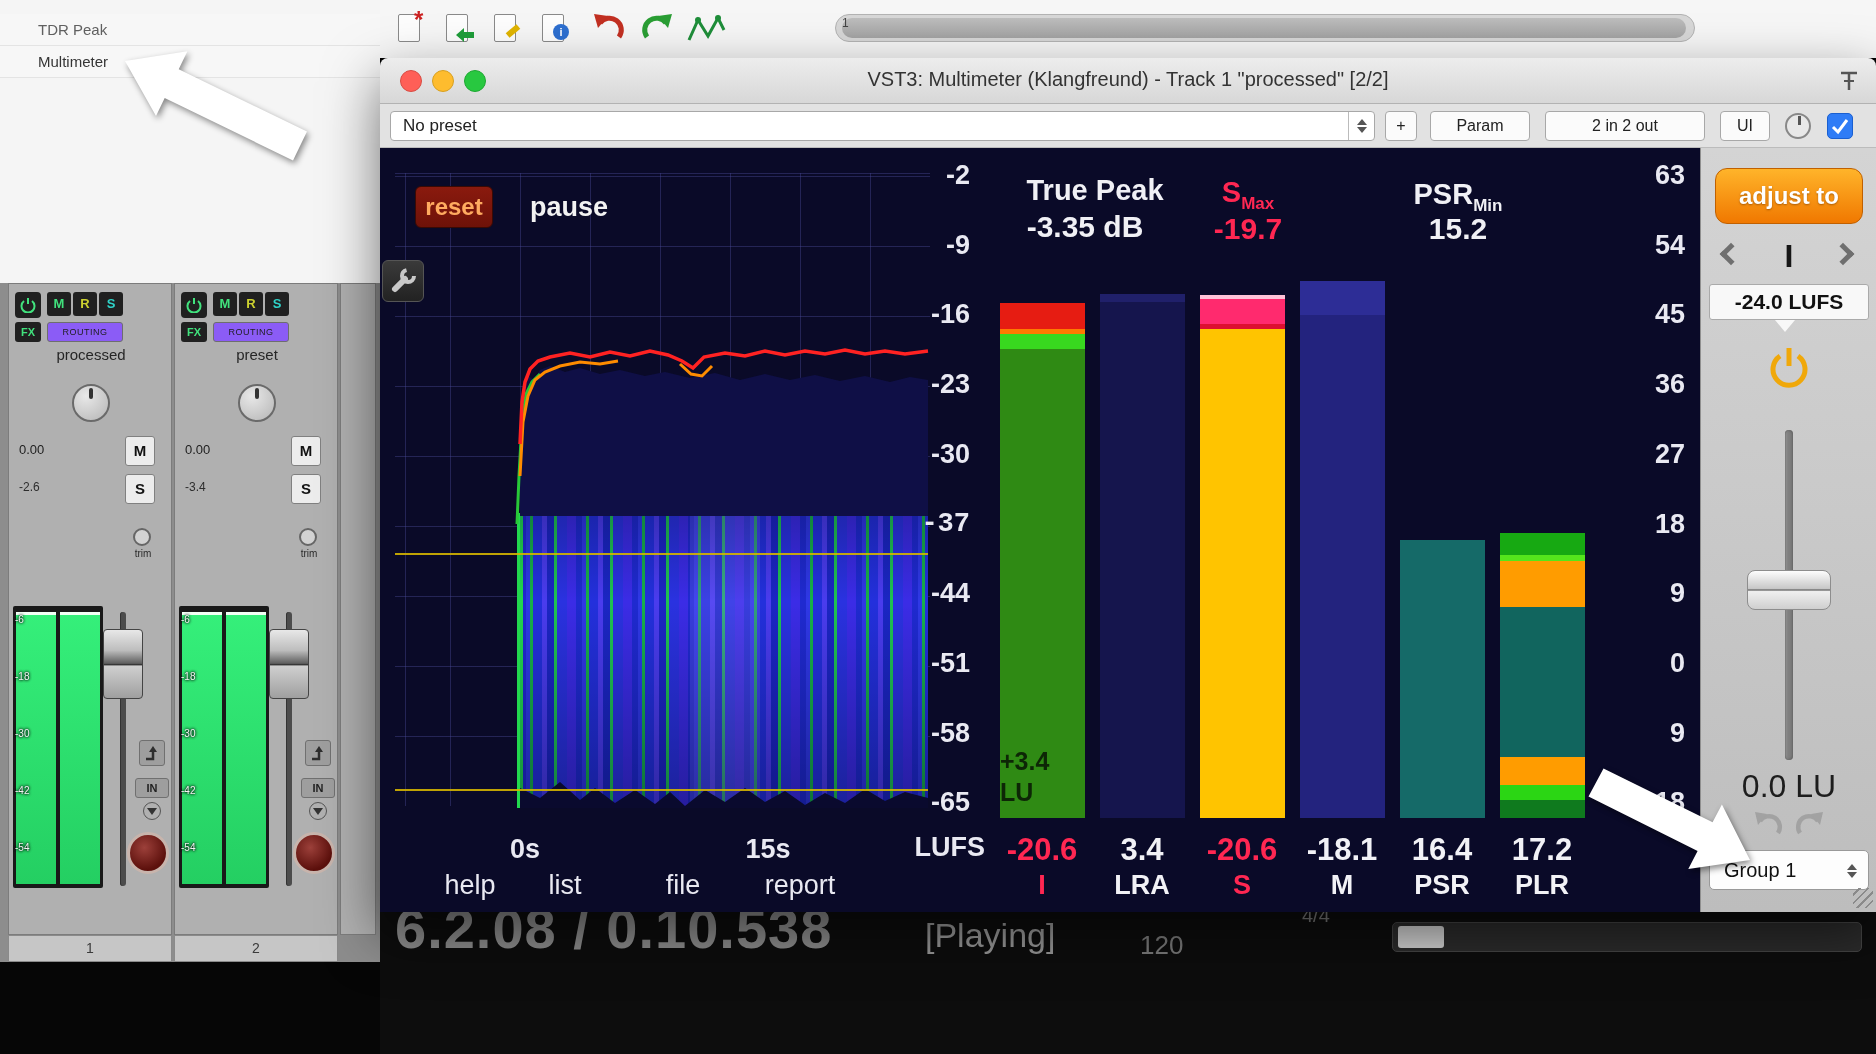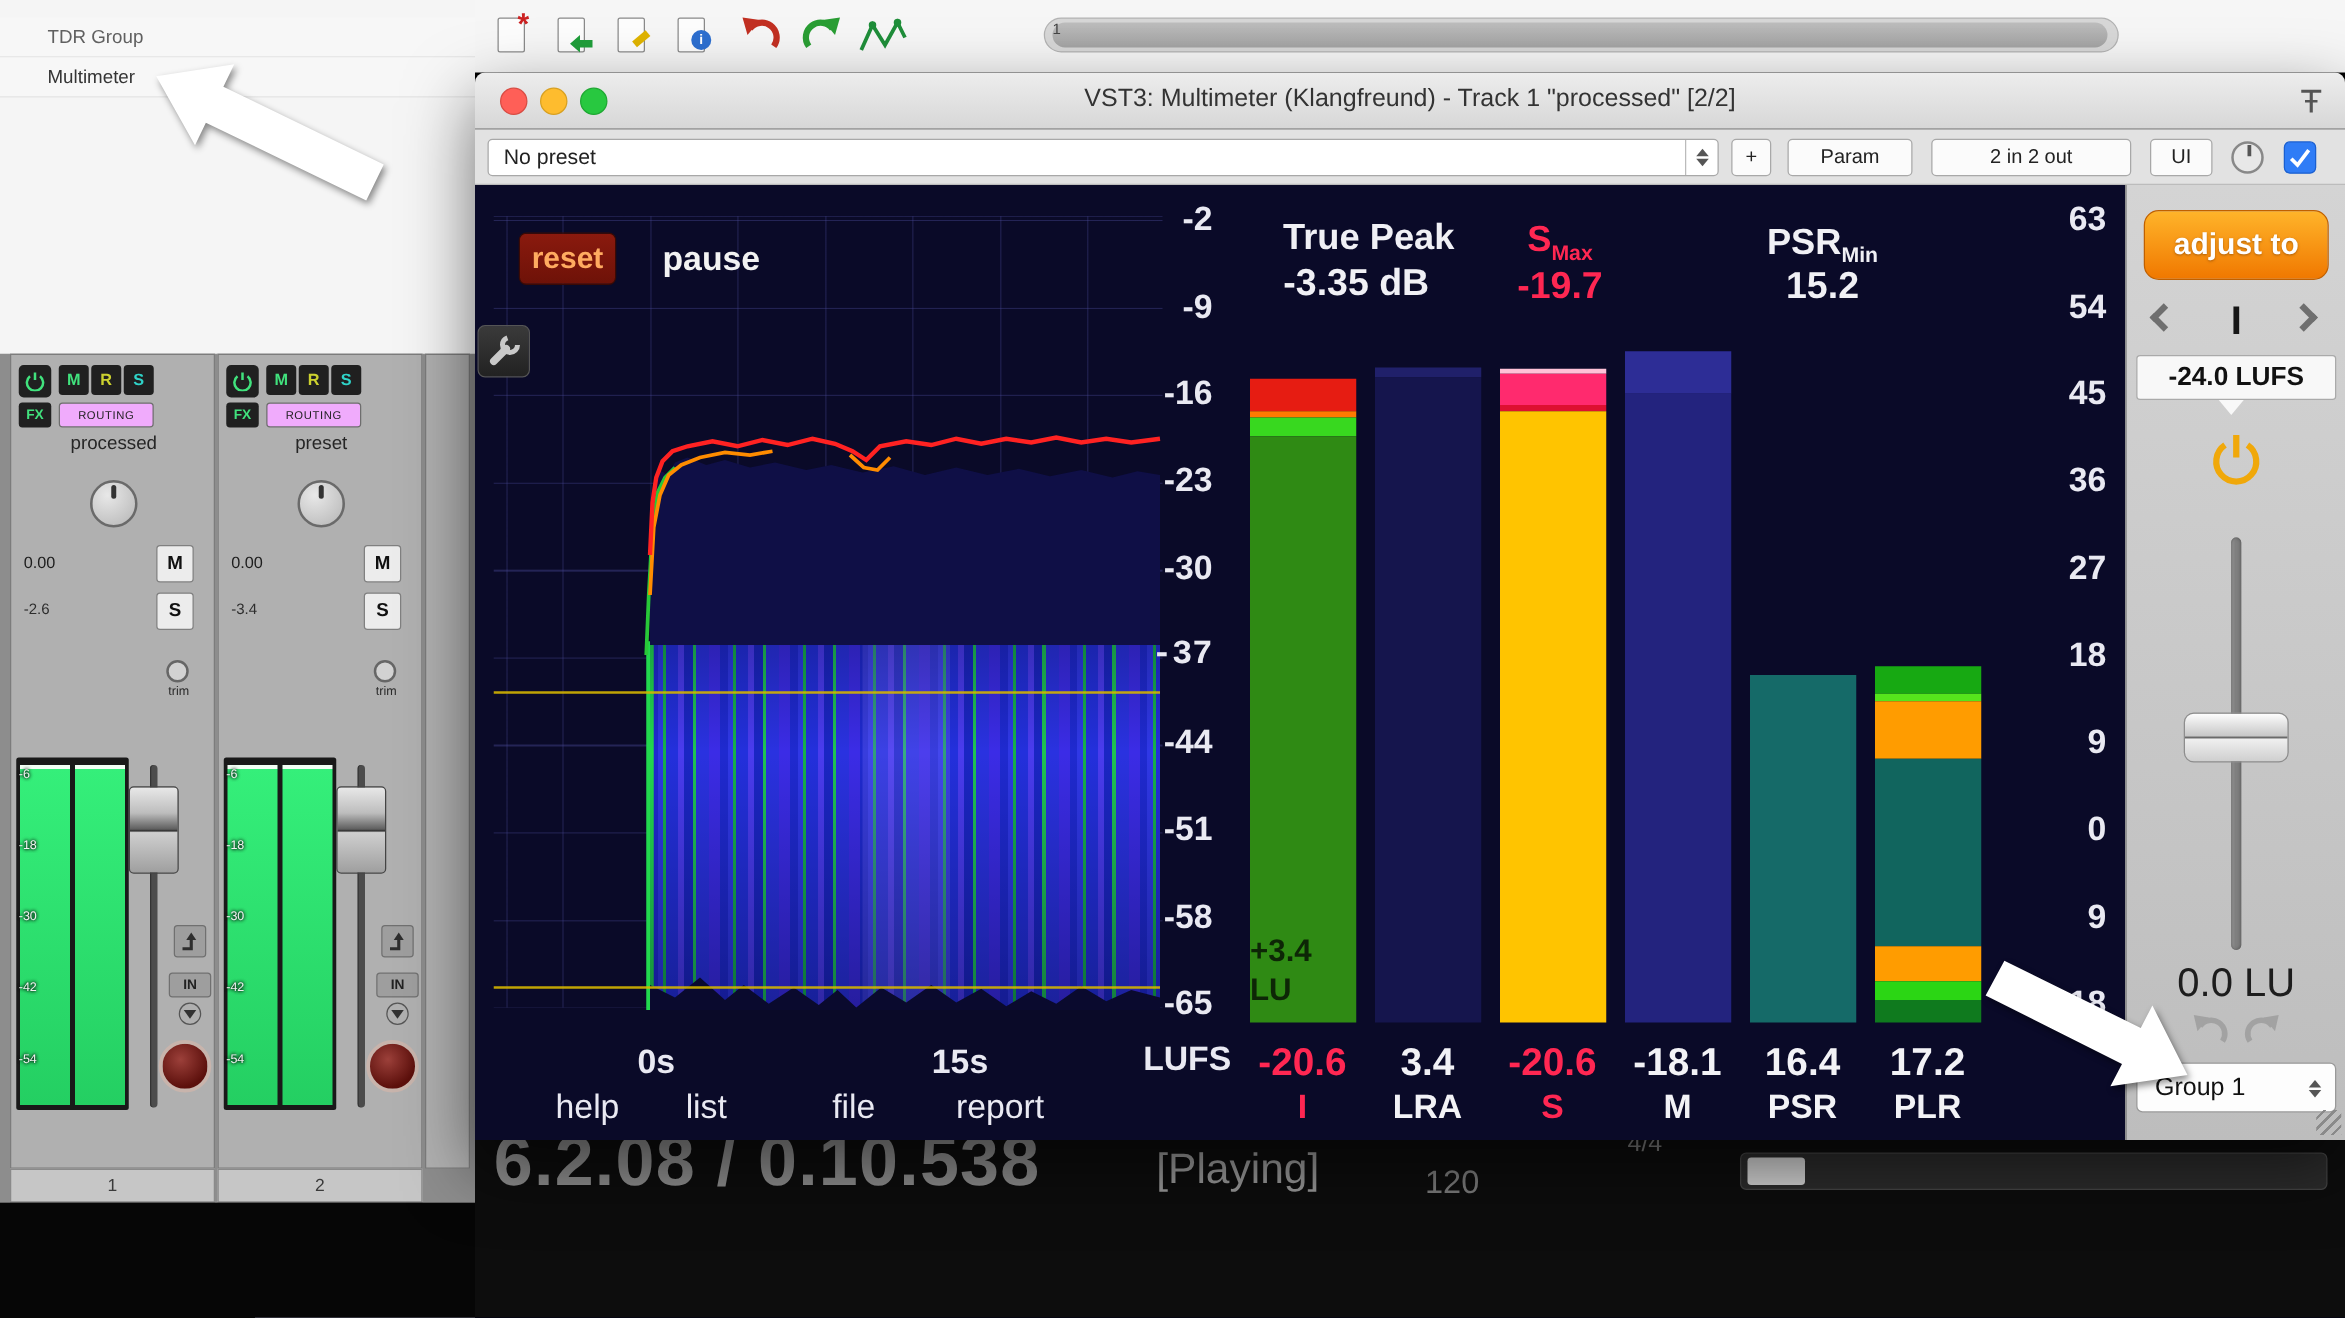--- a/index.html
+++ b/index.html
@@ -16,21 +16,21 @@
 .sendline{position:absolute;left:0;width:380px;height:1px;background:#8f8f8f}
 #sendChip{left:12px;top:28px;width:118px;height:27px;background:#5e5e5e;border-radius:2px;color:#f0f0f0;font-size:13px;line-height:27px;padding-left:8px}
 #sendKnob{left:138px;top:27px;width:28px;height:28px;border-radius:50%;background:#3a3a3a;border:2px solid #1c1c1c;box-shadow:inset -5px 0 4px -2px #ddd}
 #mixerBg{left:0;top:283px;width:380px;height:679px;background:#8d8d8d}
 #paneFooter{left:0;top:962px;width:380px;height:92px;background:#060606}
 .strip{width:164px;height:652px;background:#b0b0b0;border:1px solid #7c7c7c}
 .sliver{left:340px;top:283px;width:36px;height:652px;background:#b0b0b0;border:1px solid #7c7c7c}
 .pwr{width:26px;height:26px;background:#202020;border-radius:4px;display:flex;align-items:center;justify-content:center}
 .tile{width:24px;height:24px;background:#202020;border-radius:3px;font-size:13px;font-weight:bold;text-align:center;line-height:24px}
 .fxtile{width:26px;height:20px;background:#202020;border-radius:3px;color:#41e27d;font-size:11px;font-weight:bold;text-align:center;line-height:20px}
-.routing{width:76px;height:20px;background:#f0abfc;border:1px solid #6e6e6e;border-radius:3px;color:#1e1e1e;font-size:9px;text-align:center;line-height:18px;letter-spacing:.5px}
+.routing{width:76px;height:20px;background:#8b5cf6;border:1px solid #6e6e6e;border-radius:3px;color:#1e1e1e;font-size:9px;text-align:center;line-height:18px;letter-spacing:.5px}
 .sname{left:0;top:62px;width:164px;text-align:center;font-size:15px;color:#262626}
 .panknob{width:38px;height:38px;border-radius:50%;background:radial-gradient(circle at 35% 30%,#e8e8e8,#b5b5b5);border:2px solid #6a6a6a}
 .panknob .notch{position:absolute;left:15px;top:2px;width:4px;height:11px;background:#333;border-radius:2px}
 .vol{font-size:13px;color:#1d1d1d}
 .gain{font-size:12px;color:#2d2d2d}
 .sqbtn{width:30px;height:30px;background:#ececec;border:1px solid #808080;border-radius:3px;font-size:15px;font-weight:bold;color:#111;text-align:center;line-height:28px}
 .trimknob{width:18px;height:18px;border-radius:50%;background:#d2d2d2;border:2px solid #666}
 .trimlbl{width:44px;font-size:10px;color:#2a2a2a;text-align:center}
 .meterbox{width:90px;height:282px;background:#191919;border-radius:2px;overflow:hidden}
 .gbar{position:absolute;top:6px;width:40px;height:272px;background:linear-gradient(180deg,#f2fff5 0 3px,#35ef7a 3px,#24cf62 100%)}
@@ -117,21 +117,21 @@
 #grpSel .lbl{position:absolute;left:14px;top:8px;font-size:20px;color:#111}
 #grpStep{position:absolute;right:6px;top:7px;width:20px;height:26px;display:flex;flex-direction:column;align-items:center;justify-content:center;gap:2px}
 #grip{left:152px;top:740px;width:20px;height:20px;background:repeating-linear-gradient(135deg,transparent 0 4px,#8a8a8a 4px 6px)}
 .arrowSvg{position:absolute;z-index:30;filter:drop-shadow(2px 3px 3px rgba(0,0,0,.45))}
 </style>
 </head>
 <body>
 
 <div id="leftPane" class="abs">
   <div id="fxList" class="abs">
-      <div class="fxrow">TDR Group</div>
+      <div class="fxrow">TDR Peak</div>
       <div class="fxrow sel">Multimeter</div>
     </div>
   <div id="mixerBg" class="abs"></div>
 
   <div class="strip abs" style="left:8px;top:283px">
     <div class="pwr abs" style="left:6px;top:8px">
       <svg width="16" height="16" viewBox="0 0 16 16">
           <path d="M4 4 A6.5 6.5 0 1 0 12 4" fill="none" stroke="#41e27d" stroke-width="2"></path>
           <line x1="8" y1="1" x2="8" y2="7" stroke="#41e27d" stroke-width="2"></line>
         </svg>

